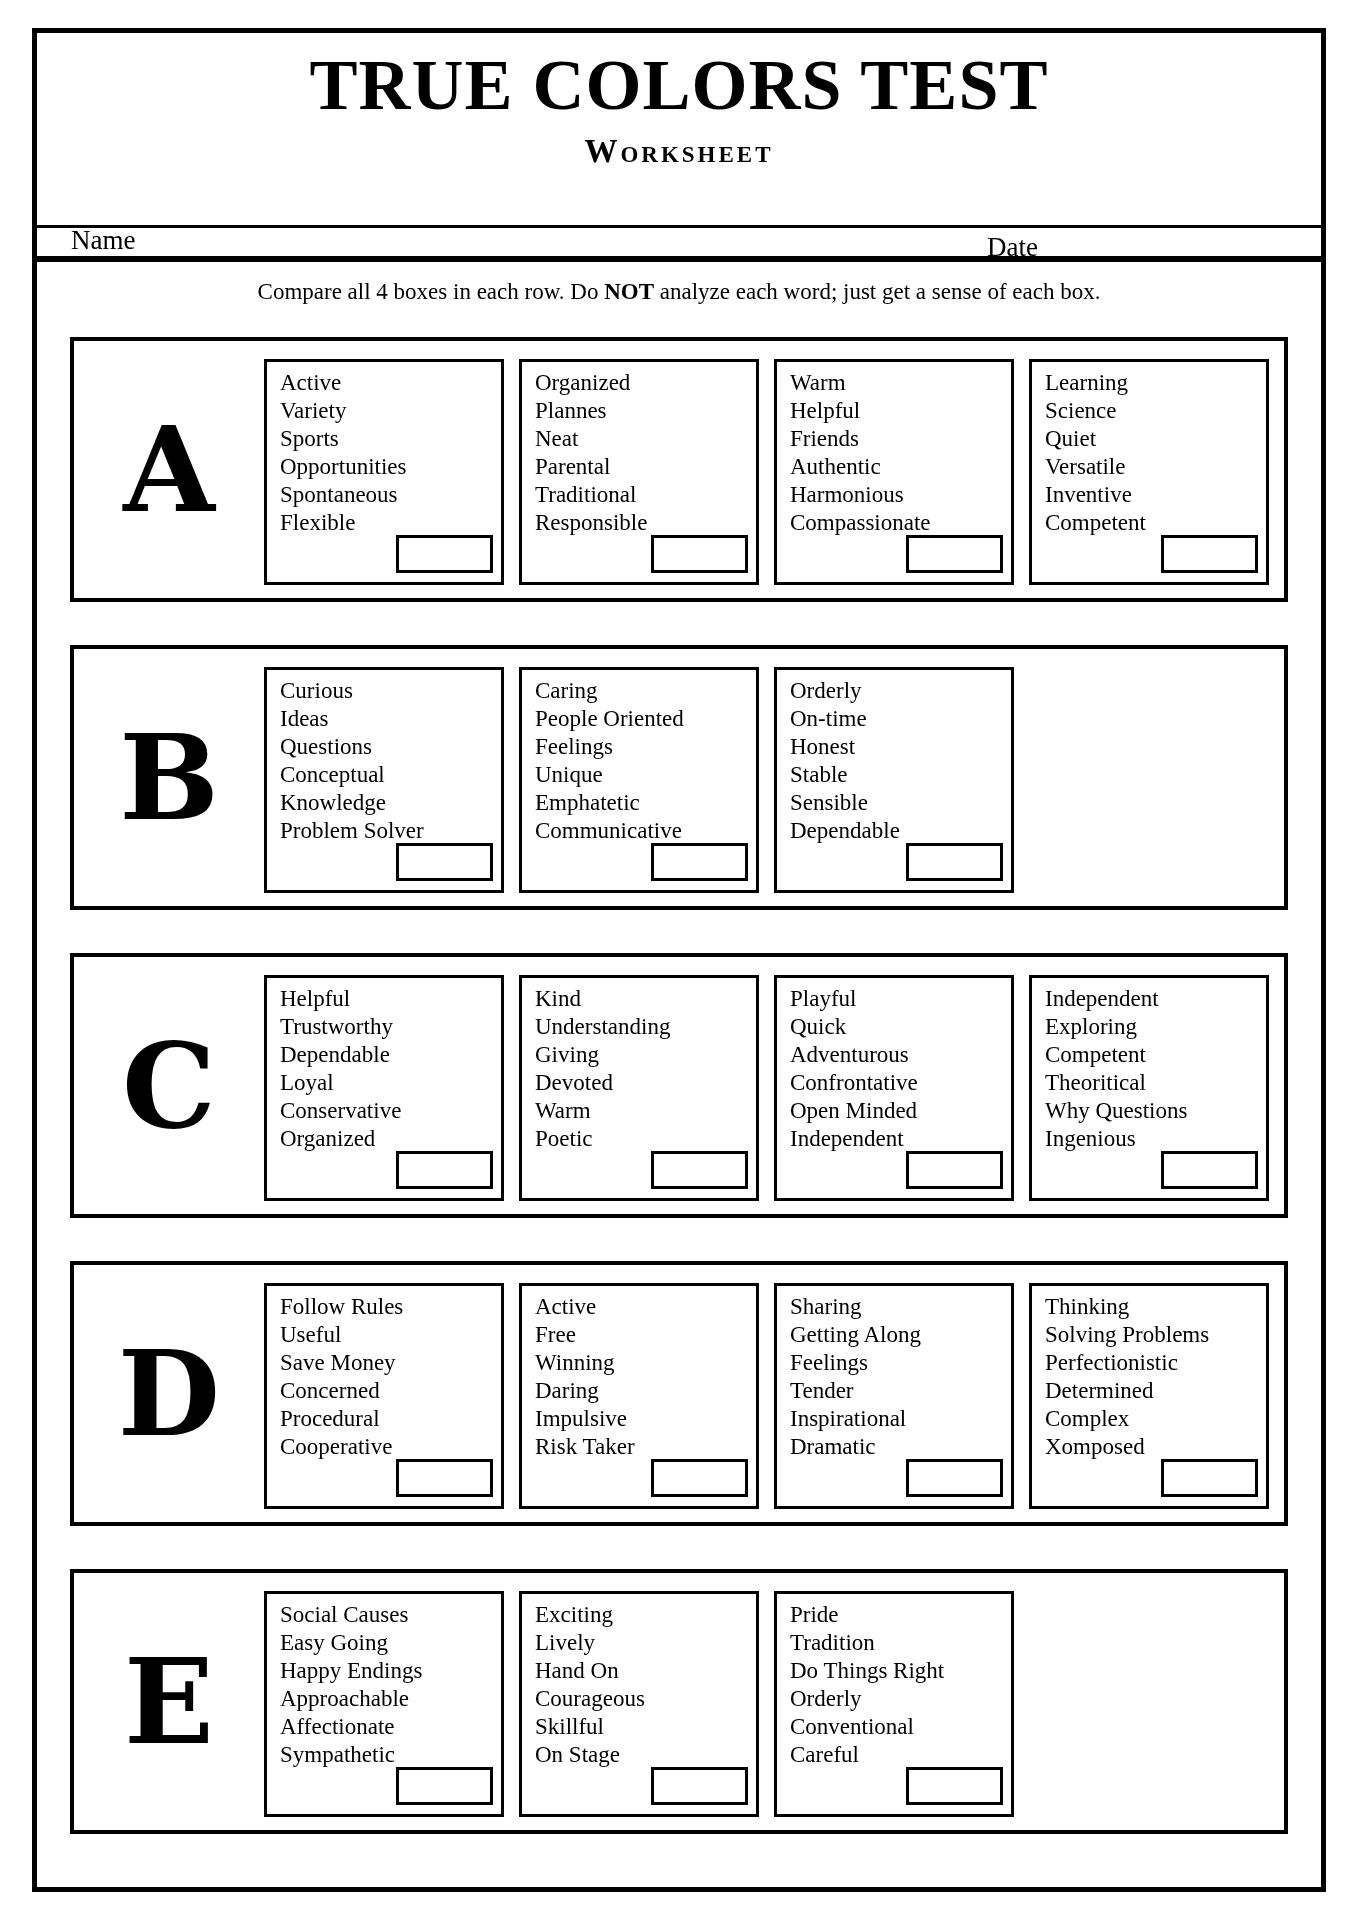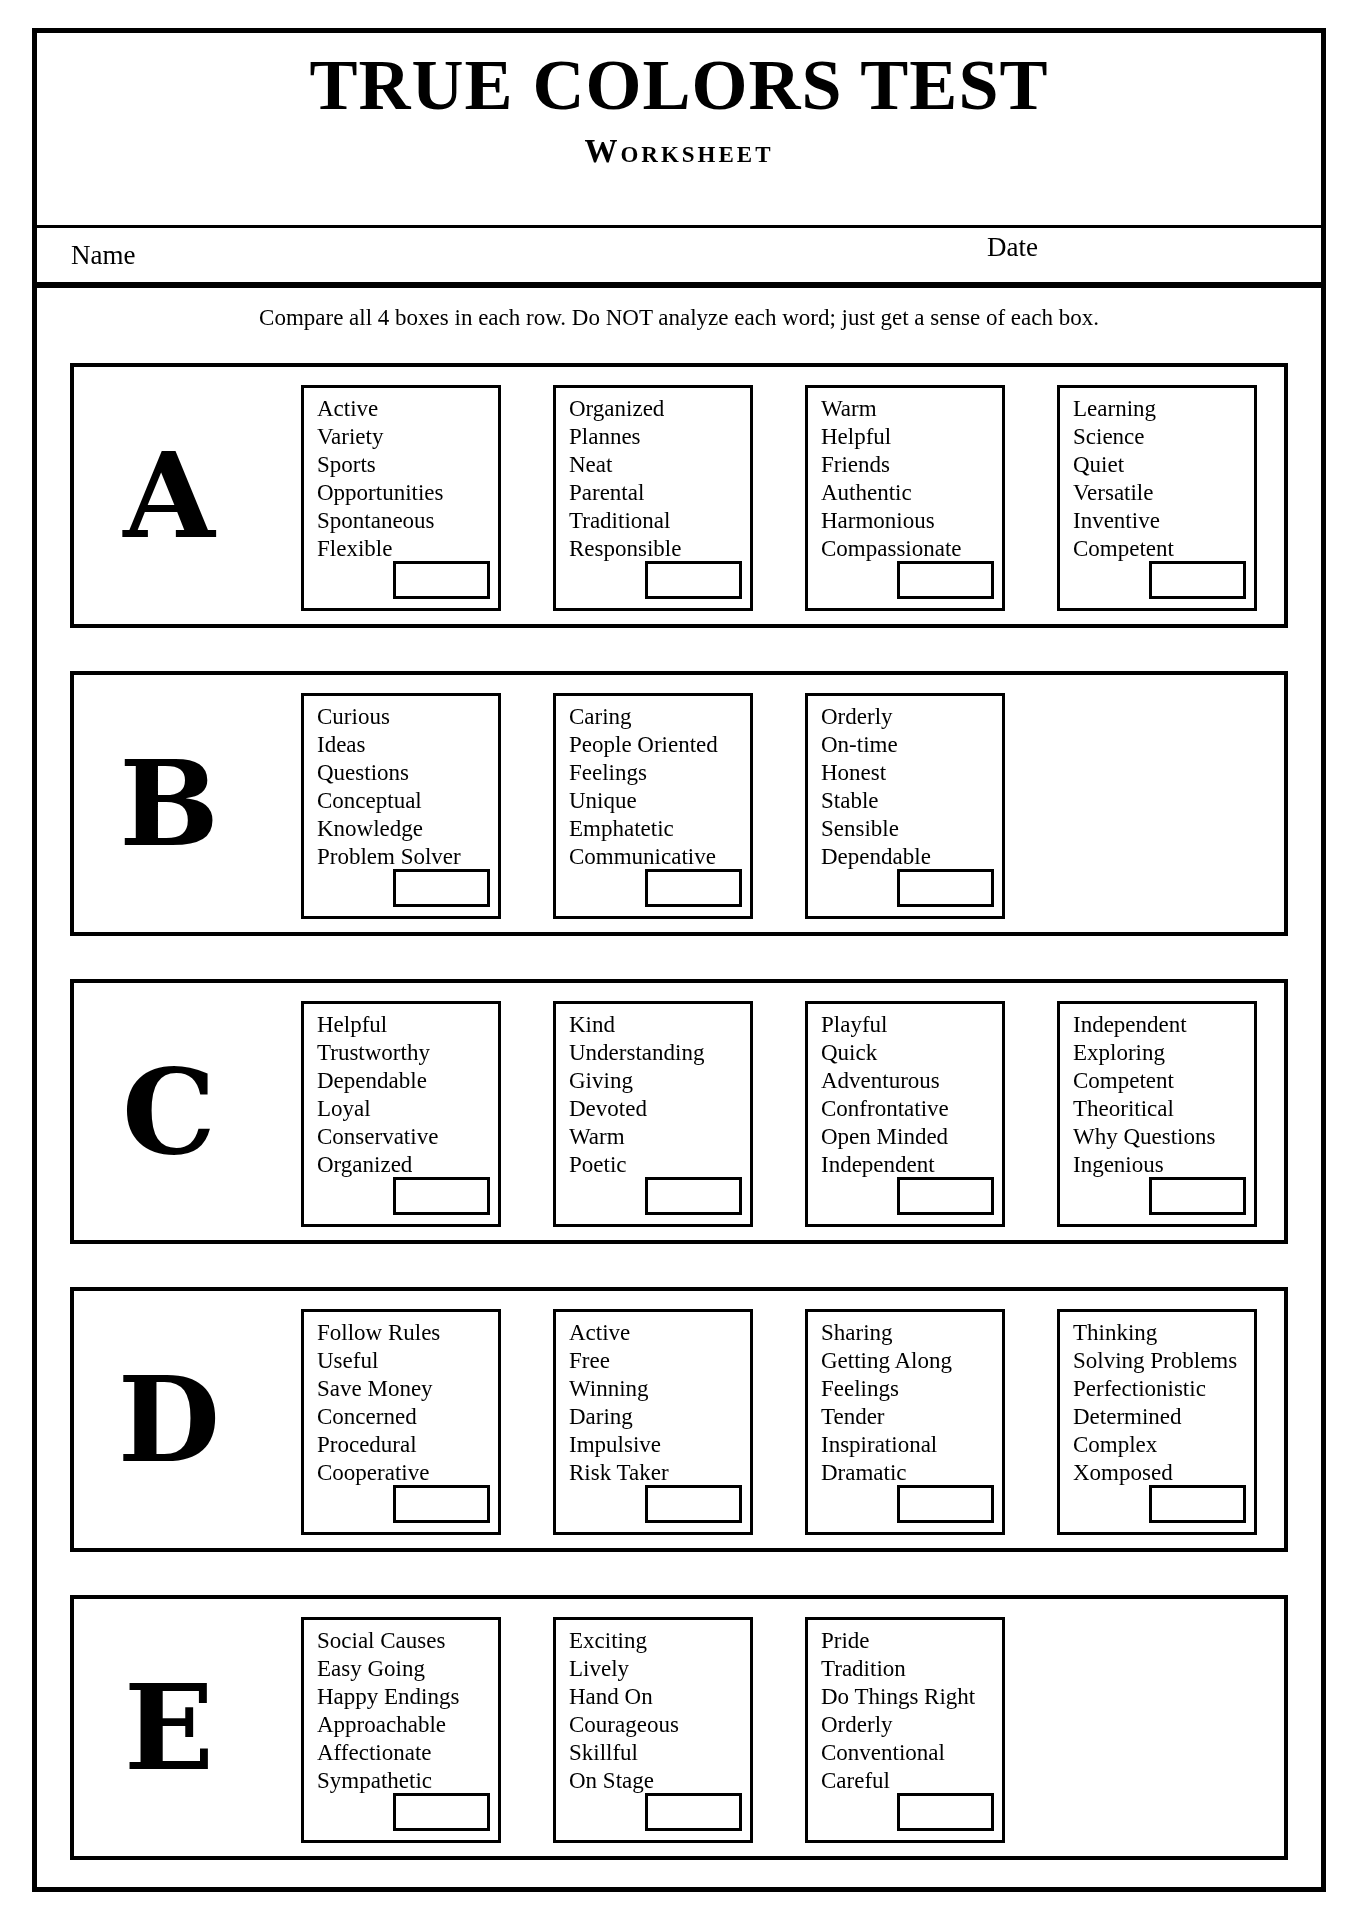--- a/index.html
+++ b/index.html
@@ -17,49 +17,49 @@
   .title-block{height:192px;text-align:center;padding-top:16px;}
   .main-title{
     font-size:72px;font-weight:bold;letter-spacing:1px;line-height:72px;margin:0;
   }
   .sub-title{
     font-size:33px;font-weight:bold;font-variant:small-caps;letter-spacing:3px;
     line-height:36px;margin:12px;
   }
   .band-divider-top{border-top:3px solid #000;}
   .name-date-band{
-    position:relative;height:60px;border-bottom:6px solid #000;
-    display:flex;align-items:center;
+    position:relative;height:34px;border-bottom:6px solid #000;
+    display:flex;align-items:flex-end;
   }
   .name-label{font-size:27px;padding-left:34px;}
   .date-label{font-size:27px;position:absolute;left:950px;top:4px;}
   .fill-input{
     border:none;outline:none;background:transparent;font-size:24px;
     font-family:"Liberation Serif", serif;
   }
   .name-input{position:absolute;left:120px;top:8px;width:760px;height:36px;}
   .date-input{position:absolute;left:1010px;top:8px;width:240px;height:36px;}
   
   .instructions{margin-top:14px;text-align:center;font-size:23px;line-height:31px;}
-  .instructions b{font-weight:normal;}
+  .instructions b{font-weight:bold;}
   
   .rows-wrap{margin-top:30px;}
   .score-row{
     position:relative;height:265px;border:4px solid #000;
     margin:0 33px 43px 33px;background:#fff;
   }
   .row-letter{
     position:absolute;left:0;top:0;width:190px;height:100%;
     display:flex;align-items:center;justify-content:center;
     font-family:"DejaVu Serif", serif;font-weight:bold;font-size:118px;line-height:1;
   }
   .boxes{position:absolute;left:190px;top:18px;display:flex;gap:15px;}
   .word-box{
-    width:200px;height:226px;border:3px solid #000;position:relative;
-    padding:7px 6px 0 13px;background:#fff;margin-left:37px;
+    width:240px;height:226px;border:3px solid #000;position:relative;
+    padding:7px 6px 0 13px;background:#fff;
   }
   .trait-word{font-size:23px;line-height:28px;white-space:nowrap;}
   .score-input{
     position:absolute;right:8px;bottom:9px;width:97px;height:38px;
     border:3px solid #000;background:#fff;border-radius:0;
     font-size:24px;text-align:center;font-family:"Liberation Serif", serif;outline:none;
   }
 </style>
 </head>
 <body>

